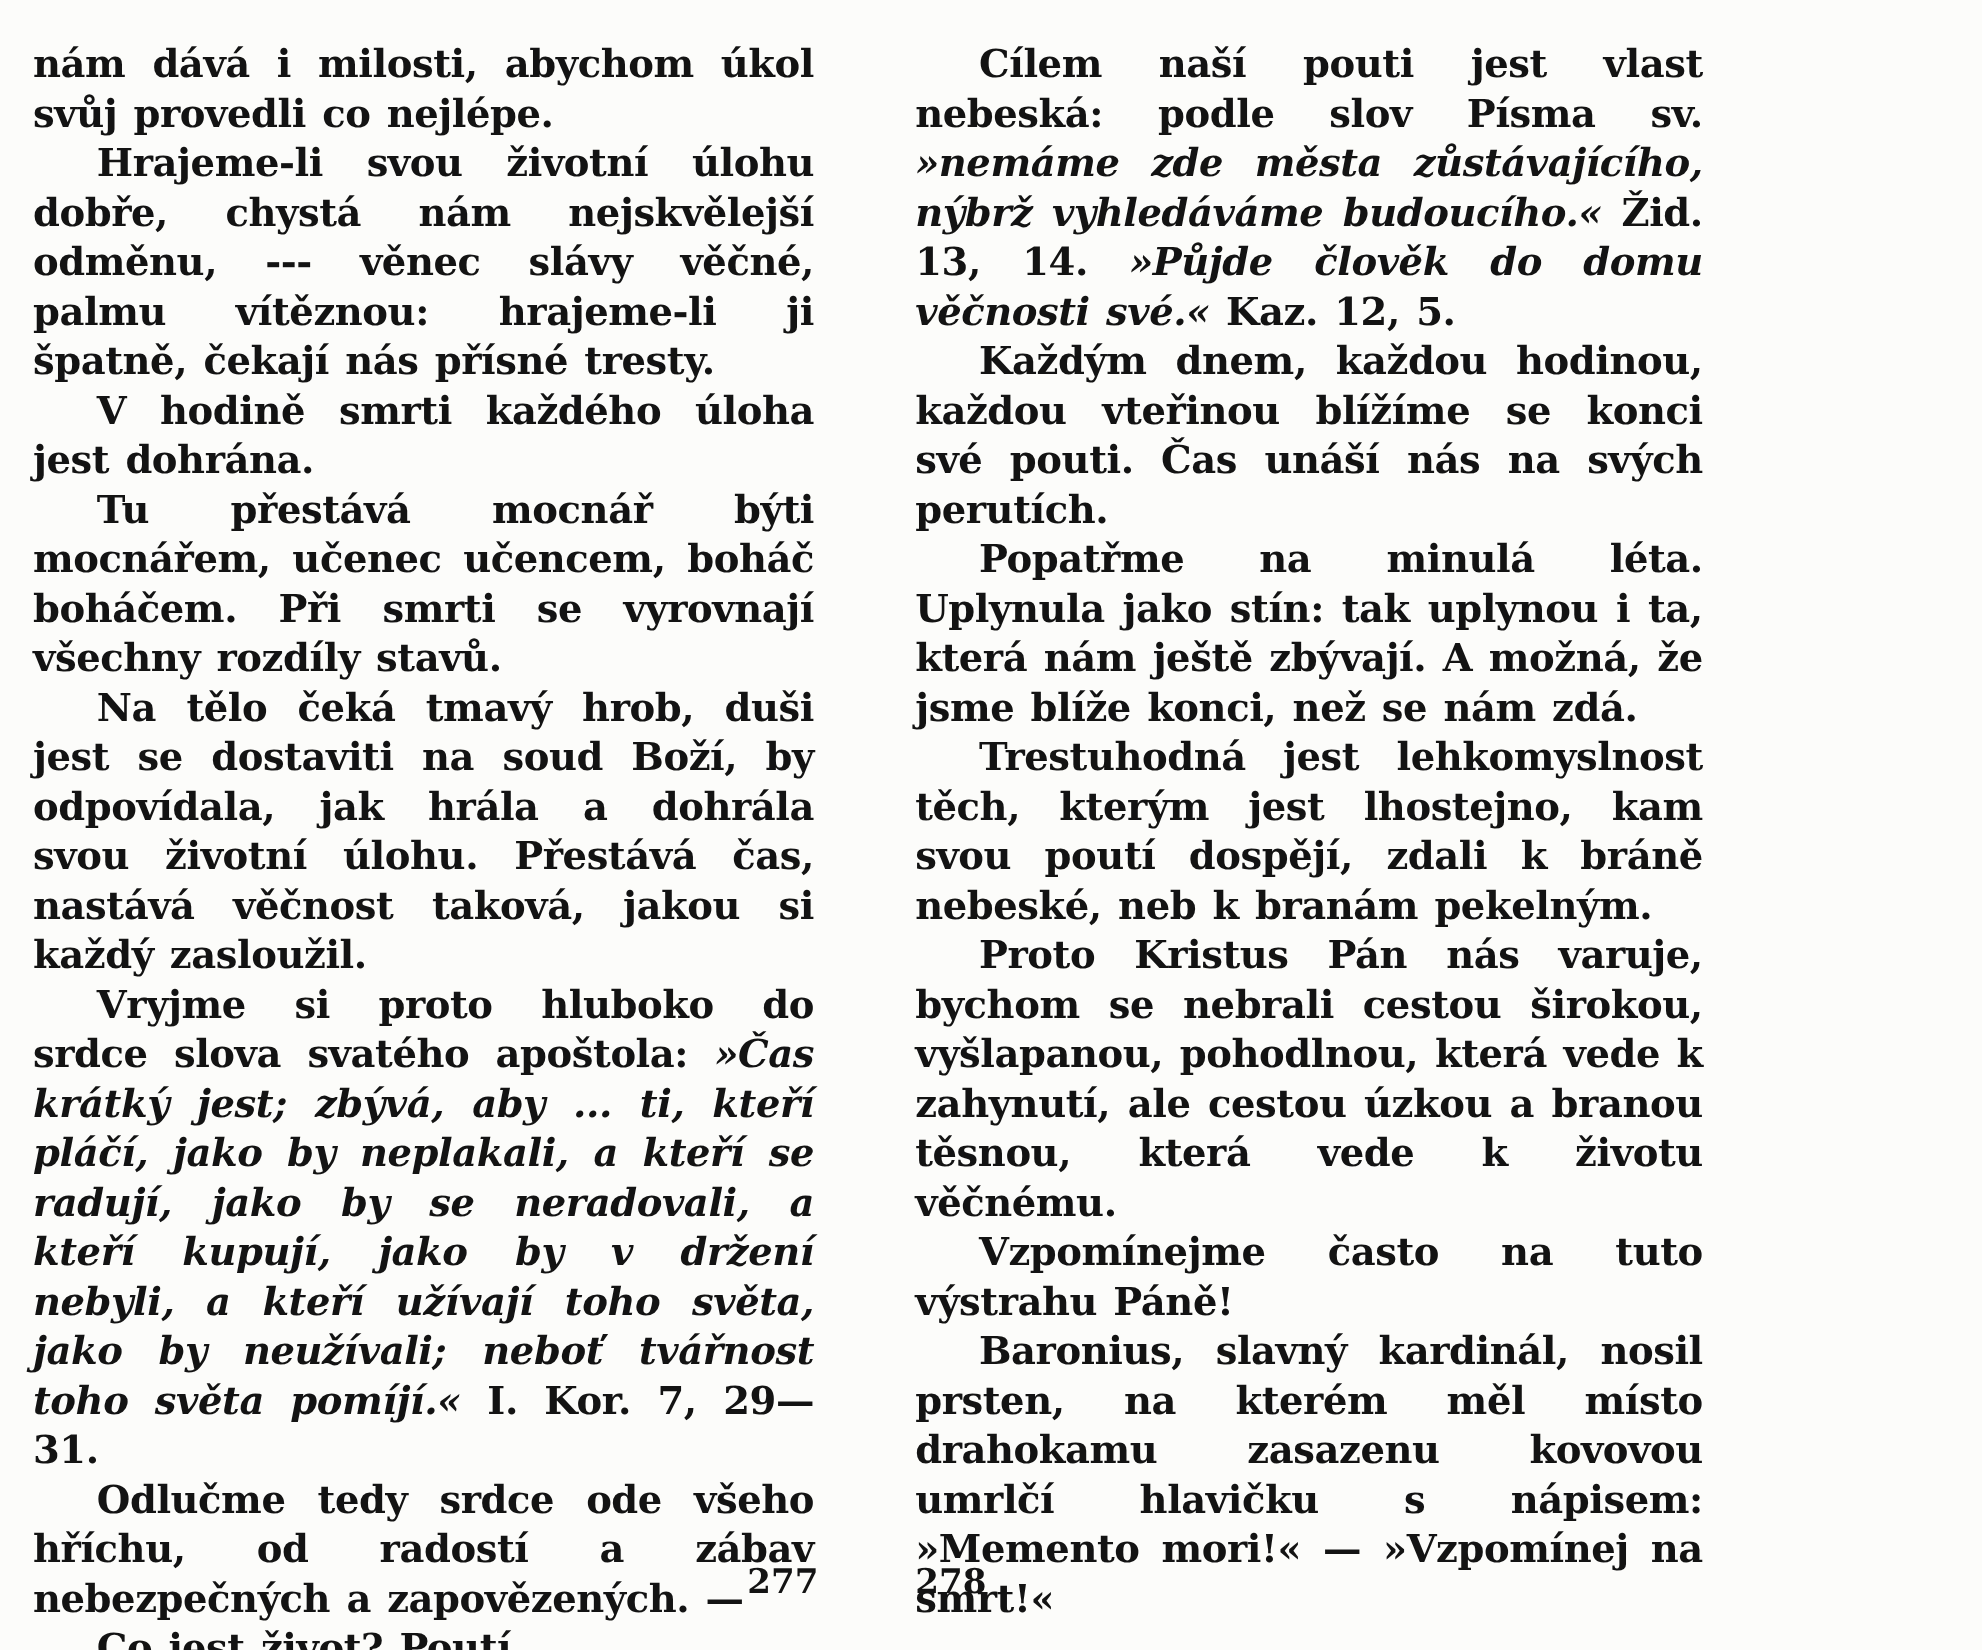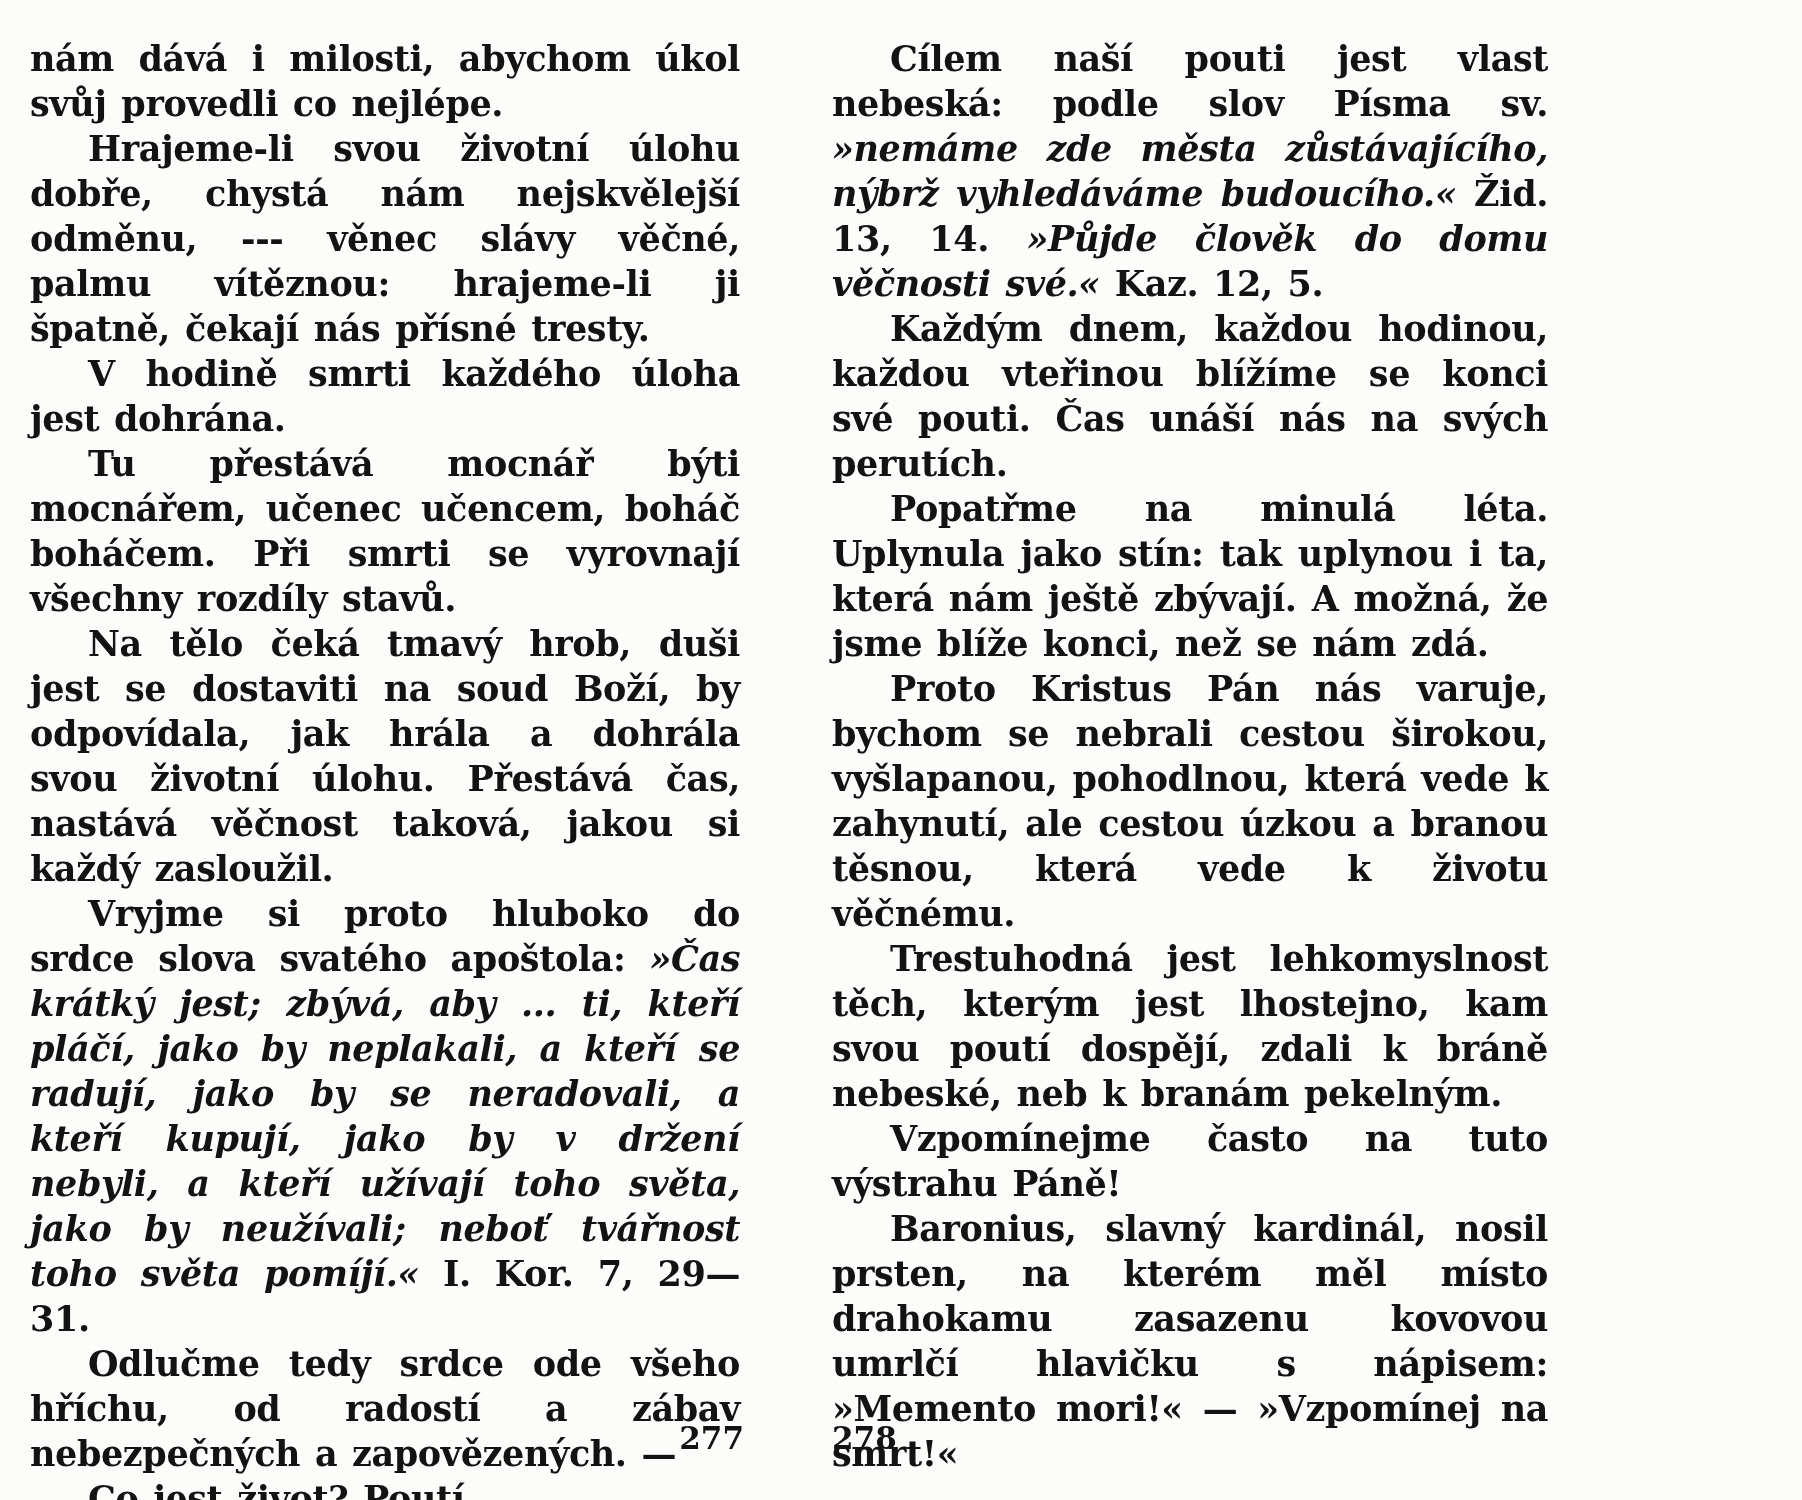--- a/index.html
+++ b/index.html
@@ -51,21 +51,21 @@
     <p class="para indent"><span>Na tělo čeká tmavý hrob, duši jest se dostaviti na soud Boží, by odpovídala, jak hrála a dohrála svou životní úlohu. Přestává čas, nastává věčnost taková, jakou si každý zasloužil.</span></p>
     <p class="para indent"><span>Vryjme si proto hluboko do srdce slova svatého apoštola: </span><span class="it">»Čas krátký jest; zbývá, aby ... ti, kteří pláčí, jako by neplakali, a kteří se radují, jako by se neradovali, a kteří kupují, jako by v držení nebyli, a kteří užívají toho světa, jako by neužívali; neboť tvářnost toho světa pomíjí.«</span><span> I. Kor. 7, 29—31.</span></p>
     <p class="para indent"><span>Odlučme tedy srdce ode všeho hříchu, od radostí a zábav nebezpečných a zapovězených. —</span></p>
     <p class="para indent"><span>Co jest život? Poutí.</span></p>
   </div>
 
 <div class="text-column col-right">
     <p class="para indent"><span>Cílem naší pouti jest vlast nebeská: podle slov Písma sv. </span><span class="it">»nemáme zde města zůstávajícího, nýbrž vyhledáváme budoucího.«</span><span> Žid. 13, 14. </span><span class="it">»Půjde člověk do domu věčnosti své.«</span><span> Kaz. 12, 5.</span></p>
     <p class="para indent"><span>Každým dnem, každou hodinou, každou vteřinou blížíme se konci své pouti. Čas unáší nás na svých perutích.</span></p>
     <p class="para indent"><span>Popatřme na minulá léta. Uplynula jako stín: tak uplynou i ta, která nám ještě zbývají. A možná, že jsme blíže konci, než se nám zdá.</span></p>
+    <p class="para indent"><span>Trestuhodná jest lehkomyslnost těch, kterým jest lhostejno, kam svou poutí dospějí, zdali k bráně nebeské, neb k branám pekelným.</span></p>
     <p class="para indent"><span>Proto Kristus Pán nás varuje, bychom se nebrali cestou širokou, vyšlapanou, pohodlnou, která vede k zahynutí, ale cestou úzkou a branou těsnou, která vede k životu věčnému.</span></p>
-    <p class="para indent"><span>Trestuhodná jest lehkomyslnost těch, kterým jest lhostejno, kam svou poutí dospějí, zdali k bráně nebeské, neb k branám pekelným.</span></p>
     <p class="para indent"><span>Vzpomínejme často na tuto výstrahu Páně!</span></p>
     <p class="para indent"><span>Baronius, slavný kardinál, nosil prsten, na kterém měl místo drahokamu zasazenu kovovou umrlčí hlavičku s nápisem: »Memento mori!« — »Vzpomínej na smrt!«</span></p>
   </div>
 
 <div class="page-number num-left">277</div>
 
 <div class="page-number num-right">278</div>
 
 </body></html>

